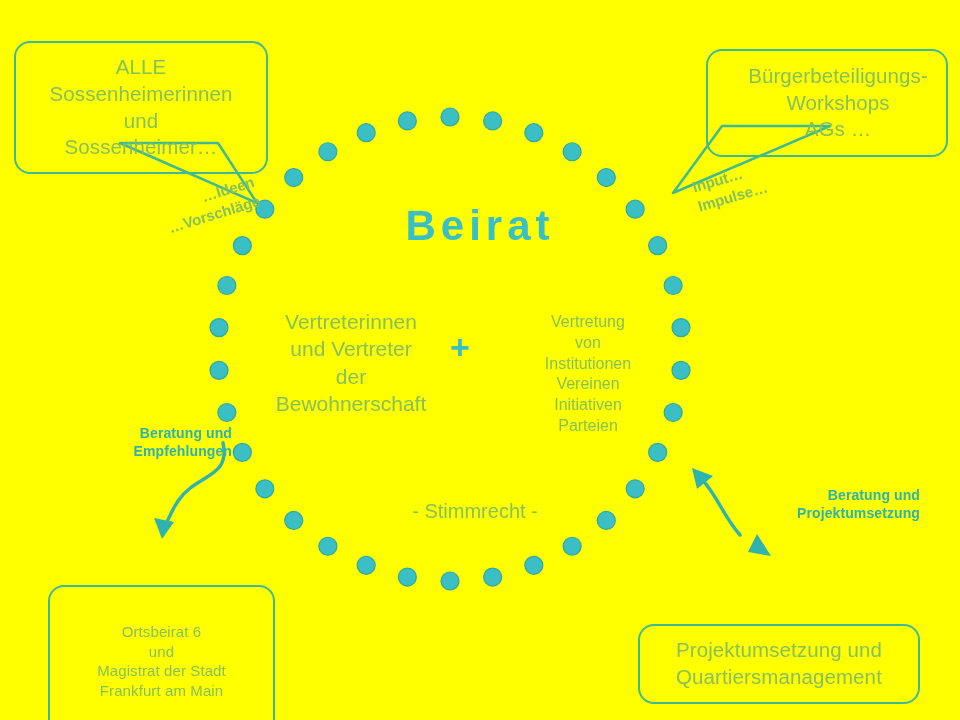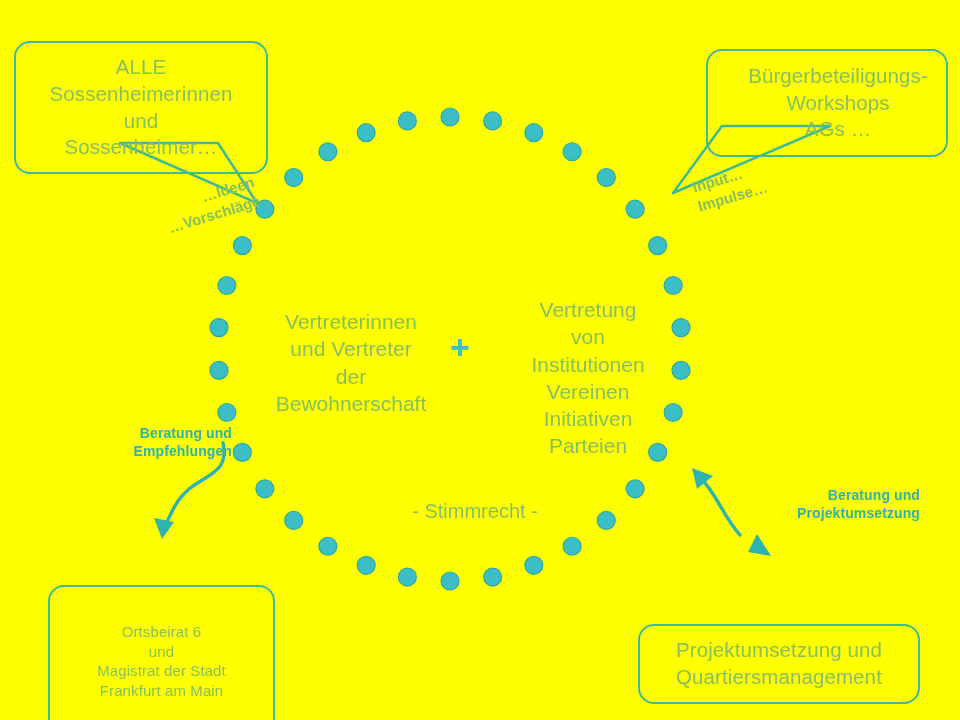--- a/index.html
+++ b/index.html
@@ -44,21 +44,21 @@
   #beirat{
     left:0;top:202px;width:960px;
     text-align:center;
     color:#39BFC6;
     font-size:42px;
     font-weight:bold;
     letter-spacing:5px;
     position:absolute;
   }
   #col-left  {left:256px; top:308px; width:190px; font-size:21px;}
-  #col-right {left:493px; top:296px; width:190px; font-size:21px;}
+  #col-right {left:493px; top:312px; width:190px; font-size:16px;}
   #plus{
     position:absolute;left:435px;top:330px;width:50px;
     text-align:center;color:#39BFC6;font-size:34px;font-weight:bold;line-height:1;
   }
   #stimmrecht{left:330px; top:498px; width:290px; font-size:20px;}
 
   
   .anno{
     position:absolute;color:#2FB3AE;font-weight:bold;font-size:14px;
     text-align:right;white-space:pre-line;line-height:1.30;letter-spacing:.1px;
@@ -155,20 +155,21 @@
 Impulse…</div>
 
   <div class="box" id="box-ortsbeirat">Ortsbeirat 6
 und
 Magistrat der Stadt
 Frankfurt am Main</div>
 
   <div class="box" id="box-stadtplan">Projektumsetzung und
 Quartiersmanagement</div>
 
+  <div id="beirat">Beirat</div>
 
   <div class="c-text" id="col-left">Vertreterinnen
 und Vertreter
 der
 Bewohnerschaft</div>
 
   <div id="plus">+</div>
 
   <div class="c-text" id="col-right">Vertretung
 von

